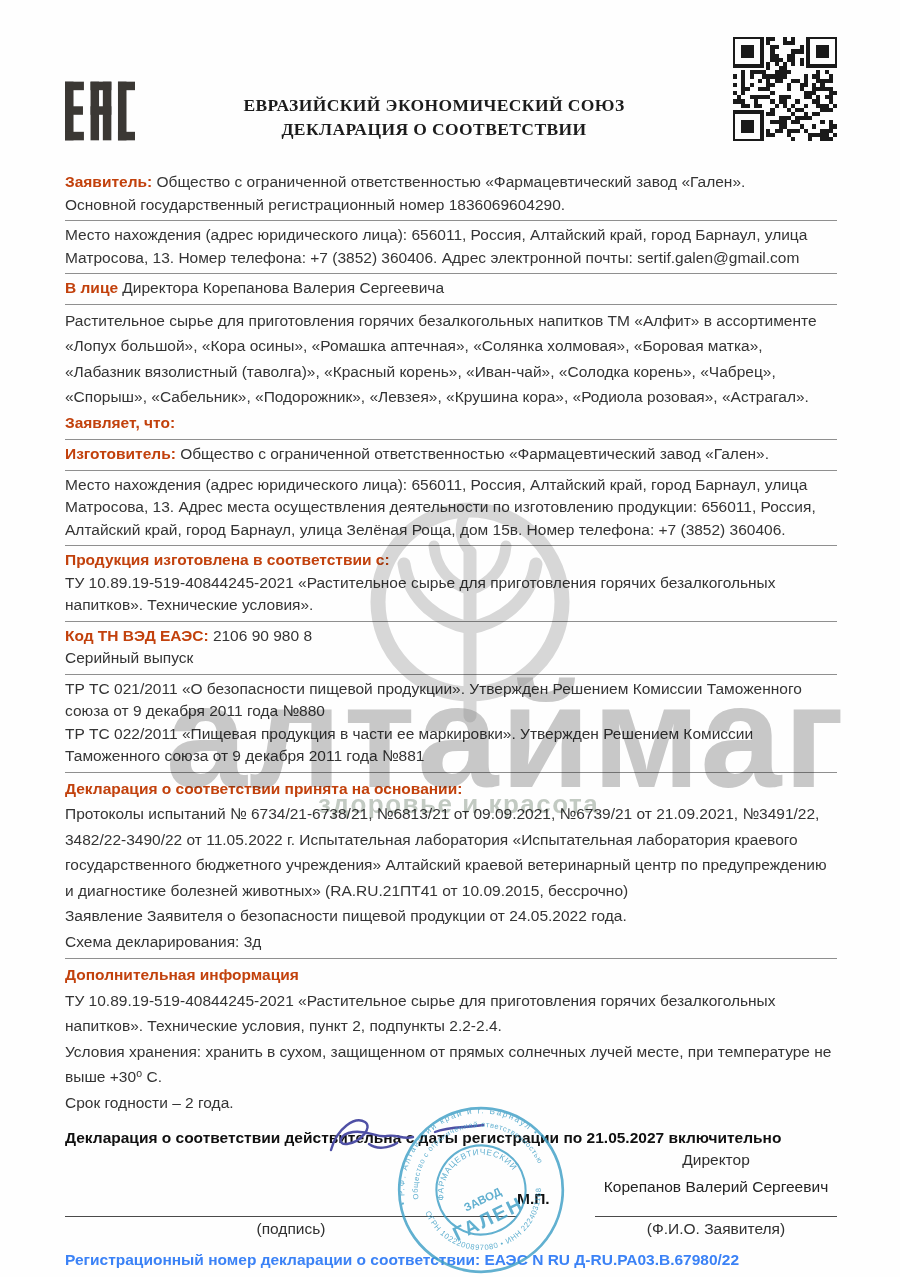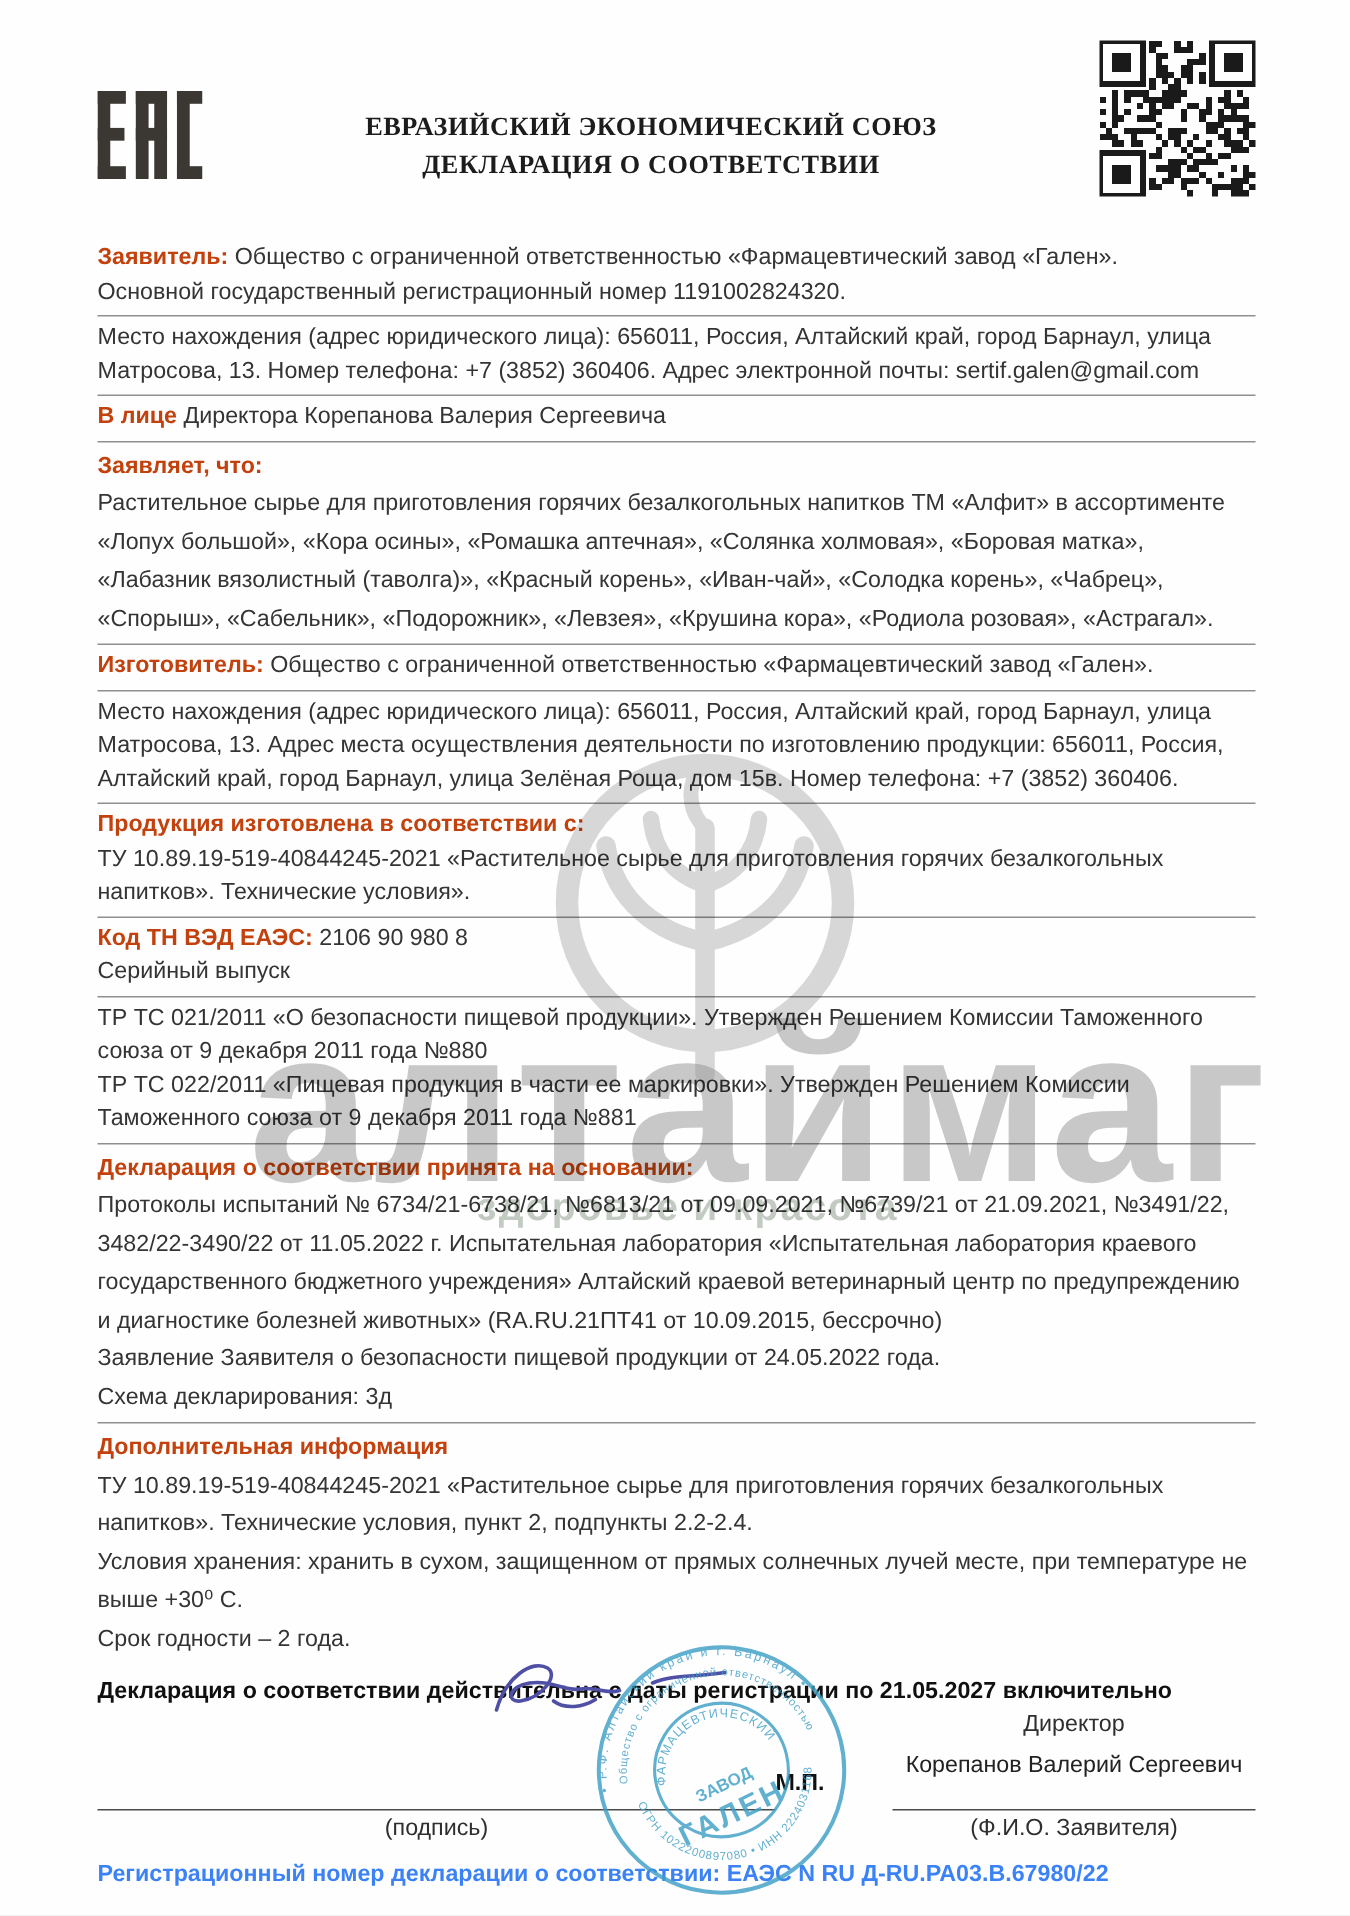--- a/index.html
+++ b/index.html
@@ -4,21 +4,21 @@
 <style>
   html,body{margin:0;padding:0;background:#e8e8e8;}
   .page{
     position:relative;width:900px;height:1277px;margin:0 auto;
     background:#fefefe;overflow:hidden;
     font-family:"Liberation Sans","DejaVu Sans",sans-serif;
     color:#343434;
   }
   .content{position:absolute;left:65px;right:63px;top:0;}
   
-  .hdr{display:flex;align-items:center;padding-top:26px;}
+  .hdr{display:flex;align-items:flex-end;padding-top:36px;}
   .eac{width:70px;height:60px;margin-top:23px;flex:0 0 auto;}
   .titles{
     flex:1;text-align:center;padding-top:36px;
     font-family:"Liberation Serif","DejaVu Serif",serif;
     font-weight:bold;font-size:17.5px;line-height:1.38;
     color:#1c1c1c;letter-spacing:.4px;
   }
   .qr{width:104px;height:104px;flex:0 0 auto;margin-top:1px;}
   
   .doc{margin-top:27px;}
@@ -289,34 +289,34 @@
             <rect x="22" y="24" width="1" height="1"></rect>
             <rect x="23" y="24" width="1" height="1"></rect>
           </g>
         </svg>
     </div>
 
     <div class="doc">
 
       <section class="row">
         <p><b class="lbl">Заявитель:</b> <span>Общество с ограниченной ответственностью «Фармацевтический завод «Гален».</span></p>
-        <p>Основной государственный регистрационный номер 1191002824320.</p>
+        <p>Основной государственный регистрационный номер 1836069604290.</p>
       </section>
 
       <section class="row">
         <p>Место нахождения (адрес юридического лица): 656011, Россия, Алтайский край, город Барнаул, улица Матросова, 13. Номер телефона: +7 (3852) 360406. Адрес электронной почты: sertif.galen@gmail.com</p>
       </section>
 
       <section class="row">
         <p><b class="lbl">В лице</b> <span>Директора Корепанова Валерия Сергеевича</span></p>
       </section>
 
       <section class="row sp">
+        <p>Растительное сырье для приготовления горячих безалкогольных напитков ТМ «Алфит» в ассортименте «Лопух большой», «Кора осины», «Ромашка аптечная», «Солянка холмовая», «Боровая матка», «Лабазник вязолистный (таволга)», «Красный корень», «Иван-чай», «Солодка корень», «Чабрец», «Спорыш», «Сабельник», «Подорожник», «Левзея», «Крушина кора», «Родиола розовая», «Астрагал».</p>
         <p><b class="lbl">Заявляет, что:</b></p>
-        <p>Растительное сырье для приготовления горячих безалкогольных напитков ТМ «Алфит» в ассортименте «Лопух большой», «Кора осины», «Ромашка аптечная», «Солянка холмовая», «Боровая матка», «Лабазник вязолистный (таволга)», «Красный корень», «Иван-чай», «Солодка корень», «Чабрец», «Спорыш», «Сабельник», «Подорожник», «Левзея», «Крушина кора», «Родиола розовая», «Астрагал».</p>
       </section>
 
       <section class="row">
         <p><b class="lbl">Изготовитель:</b> <span>Общество с ограниченной ответственностью «Фармацевтический завод «Гален».</span></p>
       </section>
 
       <section class="row">
         <p>Место нахождения (адрес юридического лица): 656011, Россия, Алтайский край, город Барнаул, улица Матросова, 13. Адрес места осуществления деятельности по изготовлению продукции: 656011, Россия, Алтайский край, город Барнаул, улица Зелёная Роща, дом 15в. Номер телефона: +7 (3852) 360406.</p>
       </section>
 

